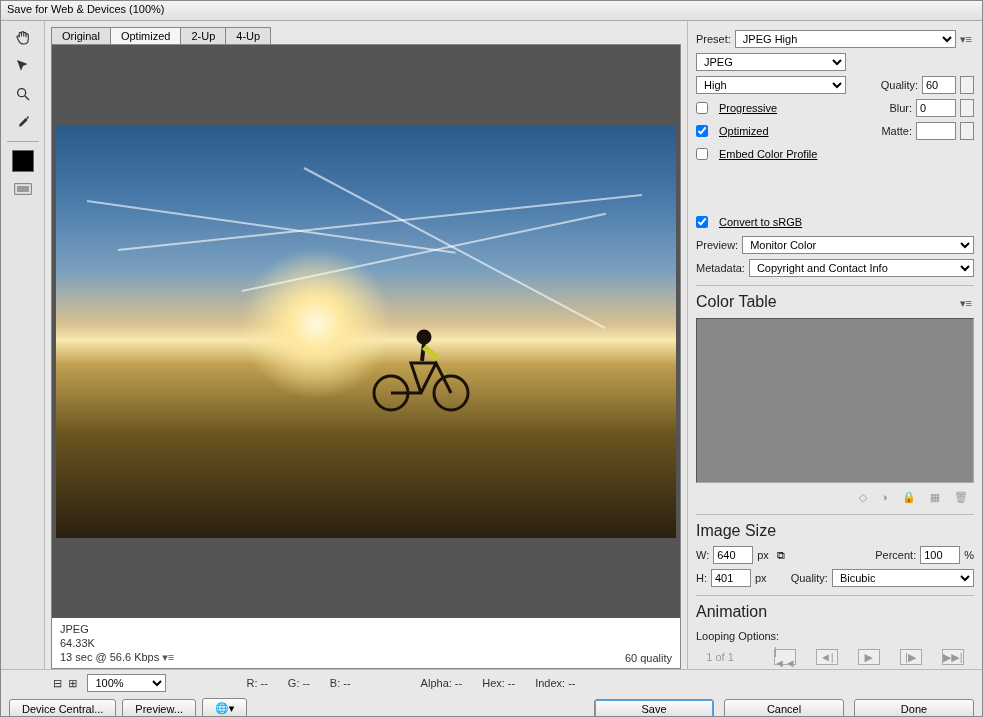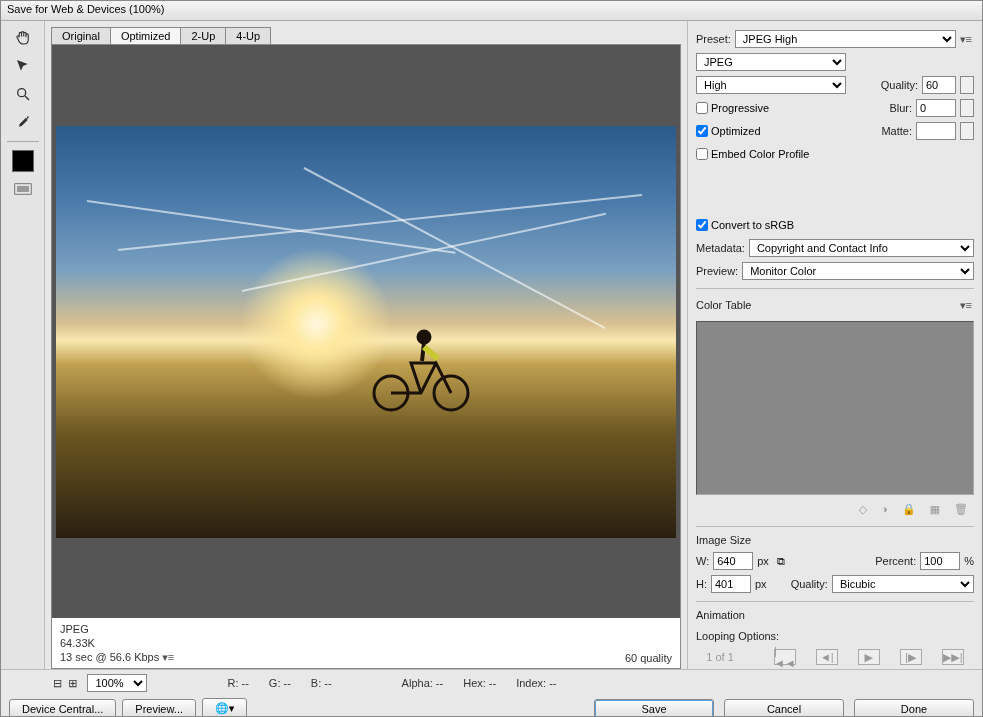--- a/index.html
+++ b/index.html
@@ -22,26 +22,26 @@
   position: relative; overflow: hidden; }
 .contrail { position: absolute; background: rgba(255,255,255,0.6); height: 2px; transform-origin: left; }
 .cyclist { position: absolute; left: 50%; top: 48%; width: 120px; height: 90px; }
 .status { display: flex; justify-content: space-between; padding: 4px 8px; color: #333; background:#fff; }
 .statusline { line-height: 14px; }
 .right { width: 295px; background: #e8e8e8; border-left: 1px solid #bbb; padding: 8px 8px 4px 8px; display: flex; flex-direction: column; gap: 3px; overflow: hidden; }
 .row { display: flex; align-items: center; gap: 4px; min-height: 20px; }
 .lbl { color: #222; }
 select, input[type=text] { background: #fff; border: 1px solid #888; height: 18px; padding: 0 3px; }
 .sel-wide { flex: 1; }
-.chk { display: flex; align-items: center; gap: 3px; }
+.chk { display: flex; align-items: center; gap: 11px; text-decoration: underline; }
 input[type=checkbox] { width: 12px; height: 12px; }
 .section-hr { border-top: 1px solid #bbb; margin: 4px 0; }
 .color-table { background: #888; border: 1px inset #aaa; height: 186px; margin: 2px 0; }
 .ct-icons { display: flex; justify-content: flex-end; gap: 14px; padding: 3px 6px; color: #999; }
-.fieldset-label { font-size: 11px; color: #222; margin-bottom: 2px; }
+.fieldset-label { font-size: 16px; color: #222; margin-bottom: 2px; }
 .bottom { display: flex; flex-direction: column; padding: 4px 8px 8px 8px; gap: 6px; border-top: 1px solid #bbb; }
 .info-row { display: flex; align-items: center; gap: 20px; color: #333; padding-left: 44px; }
 .btn { background: linear-gradient(#fdfdfd,#e0e0e0); border: 1px solid #888; border-radius: 3px; padding: 3px 12px; cursor: pointer; min-width: 70px; text-align: center; }
 .btn.wide { min-width: 120px; }
 .btn.primary { box-shadow: 0 0 0 1px #5a9edb inset; }
 .btn-row { display: flex; justify-content: flex-end; gap: 10px; align-items: center; }
 .left-btns { display: flex; gap: 6px; align-items: center; margin-right: auto; }
 .menu-icon { width: 14px; cursor: pointer; color: #555; }
 .q-input { width: 34px; background: #cde6ff; }
 .small-in { width: 40px; }
@@ -169,26 +169,26 @@
         </label>
     </div>
     <div style="height:48px"></div>
     <div class="row">
       <label class="chk">
           <input type="checkbox" checked="" style="">
           <span>Convert to sRGB</span>
         </label>
     </div>
     <div class="row">
+      <span class="lbl">Preview:</span>
+      <select class="sel-wide"><option>Monitor Color</option></select>
+    </div>
+    <div class="row">
       <span class="lbl">Metadata:</span>
       <select class="sel-wide"><option>Copyright and Contact Info</option></select>
-    </div>
-    <div class="row">
-      <span class="lbl">Preview:</span>
-      <select class="sel-wide"><option>Monitor Color</option></select>
     </div>
     <div class="section-hr"></div>
     <div class="row">
       <span class="fieldset-label">Color Table</span>
       <span class="flyout menu-icon">▾≡</span>
     </div>
     <div class="color-table"></div>
     <div class="ct-icons">
       <span>◇</span>
       <span>◑</span>
@@ -227,21 +227,21 @@
       <span class="nav-btn">|▶</span>
       <span class="nav-btn">▶▶|</span>
     </div>
   </div>
 </div>
 
 <div class="bottom">
   <div class="info-row">
     <span>⊟</span>
     <span style="margin-left:-14px">⊞</span>
-    <select style="width:60px; margin-left:-10px"><option>100%</option></select>
+    <select style="width:79px; margin-left:-10px"><option>100%</option></select>
     <span style="width:40px"></span>
     <span>R: --</span>
     <span>G: --</span>
     <span>B: --</span>
     <span style="width:30px"></span>
     <span>Alpha: --</span>
     <span>Hex: --</span>
     <span>Index: --</span>
   </div>
   <div class="btn-row">

